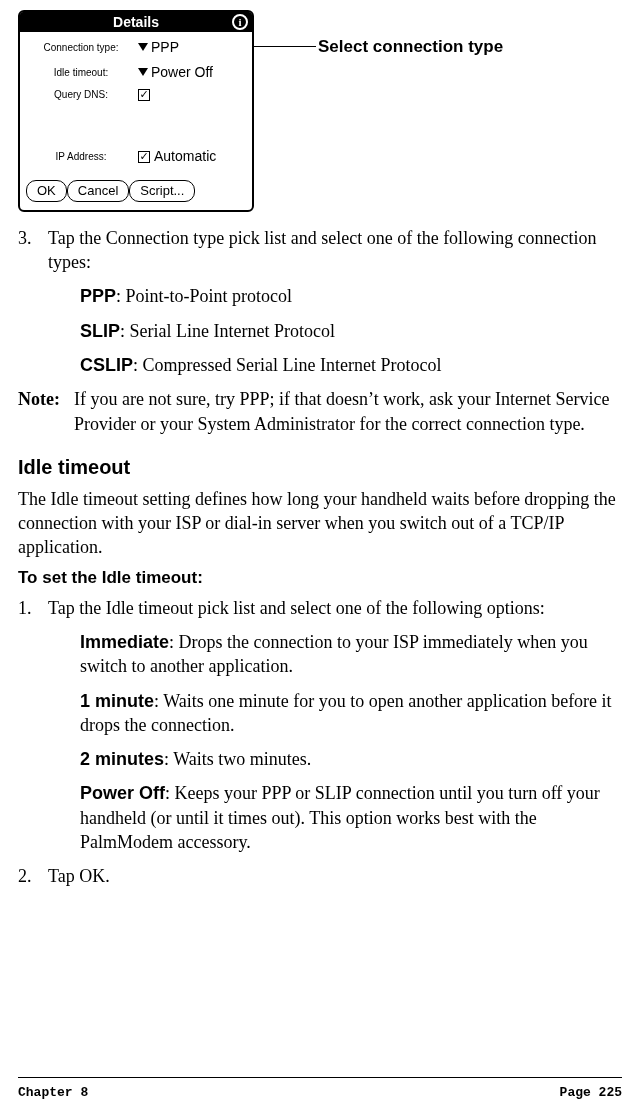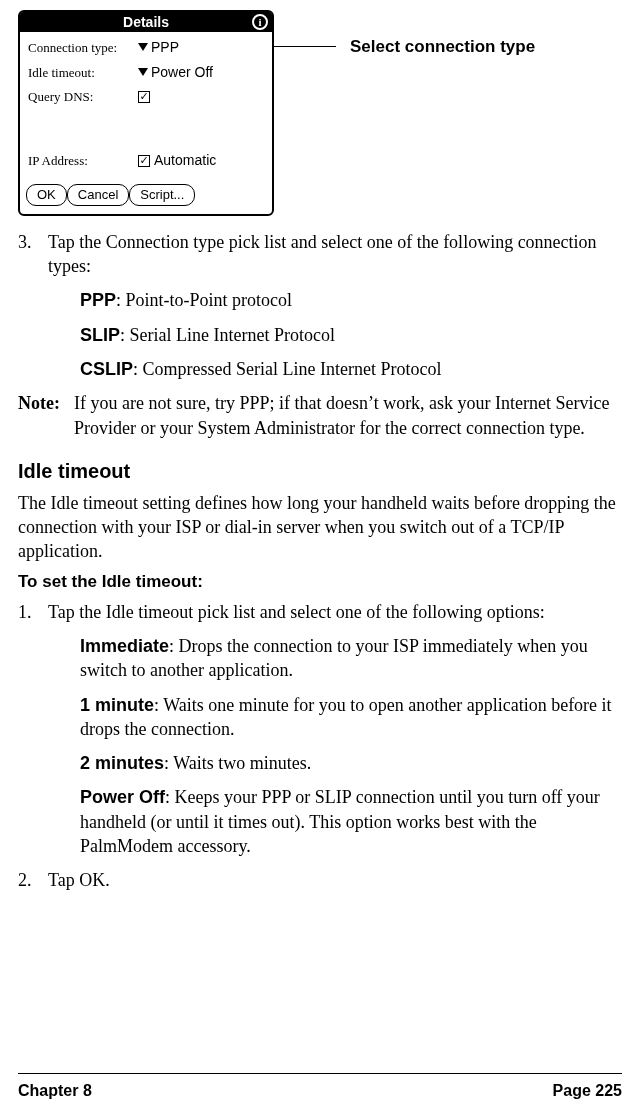--- a/index.html
+++ b/index.html
@@ -12,21 +12,21 @@
     line-height: 1.35;
     color: #000;
     position: relative;
     padding: 10px 18px 0 18px;
   }
   .sans-bold { font-family: Arial, Helvetica, sans-serif; font-weight: bold; }
 
   
   .shot-row { display: flex; align-items: flex-start; gap: 0; }
   .device {
-    width: 256px;
+    width: 236px;
     border: 2px solid #000;
     border-radius: 6px;
     background: #fff;
     font-family: Arial, Helvetica, sans-serif;
     font-size: 14px;
   }
   .titlebar {
     background: #000;
     color: #fff;
     font-weight: bold;
@@ -50,23 +50,23 @@
     display: flex; align-items: center; justify-content: center;
     font-family: Georgia, serif;
   }
   .dev-body { padding: 6px 8px 2px 8px; }
   .field-row {
     display: flex;
     align-items: center;
     margin-bottom: 6px;
   }
   .field-label {
-    font-family: Liberation Serif, serif;
-    font-size: 13px;
-    text-align: left;
+    font-family: Liberation Sans, sans-serif;
+    font-size: 10px;
+    text-align: center;
     flex: 0 0 110px;
     padding-right: 4px;
   }
   .drop { display:inline-flex; align-items:center; gap:3px; }
   .tri {
     width:0; height:0;
     border-left: 5px solid transparent;
     border-right: 5px solid transparent;
     border-top: 8px solid #000;
   }
@@ -87,21 +87,21 @@
   .callout-line {
     border-top: 1.5px solid #000;
     width: 62px;
     margin-top: 36px;
   }
   .callout-text {
     font-family: Arial, Helvetica, sans-serif;
     font-weight: bold;
     font-size: 17px;
     margin-top: 26px;
-    margin-left: 14px;
+    margin-left: 2px;
   }
 
   
   .content { margin-top: 14px; }
   .ol-item { display:flex; margin-top: 6px; }
   .ol-num { flex: 0 0 30px; }
   .ol-body { flex: 1; }
   .def-block { margin-left: 62px; margin-top: 10px; }
   .def-item { margin-bottom: 10px; }
   .note-row { display:flex; margin-top: 10px; }
@@ -124,23 +124,23 @@
     margin-bottom: 4px;
   }
 
   .footer {
     position: absolute;
     left: 18px; right: 18px; bottom: 16px;
     border-top: 1px solid #000;
     padding-top: 6px;
     display: flex;
     justify-content: space-between;
-    font-family: Liberation Sans, sans-serif;
-    font-weight: bold;
-    font-size: 16px;
+    font-family: Liberation Mono, monospace;
+    font-weight: bold;
+    font-size: 13px;
   }
 </style>
 </head>
 <body>
 
 <div class="shot-row">
   <div class="device">
     <div class="titlebar">
       <span>Details</span>
       <span class="info-icon">i</span>

